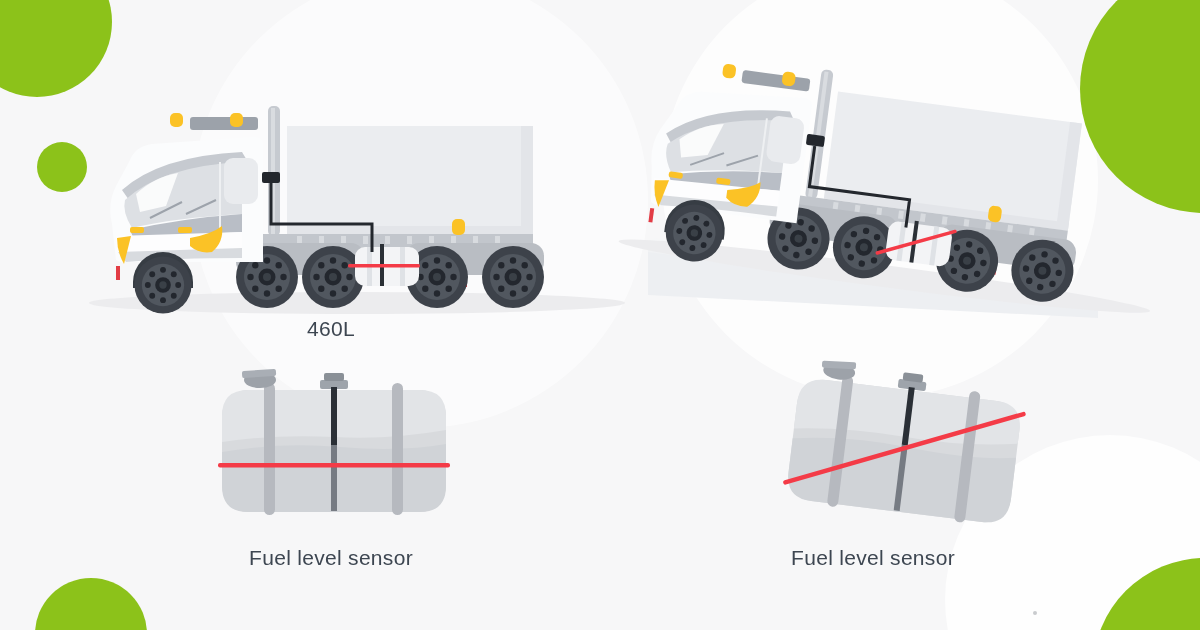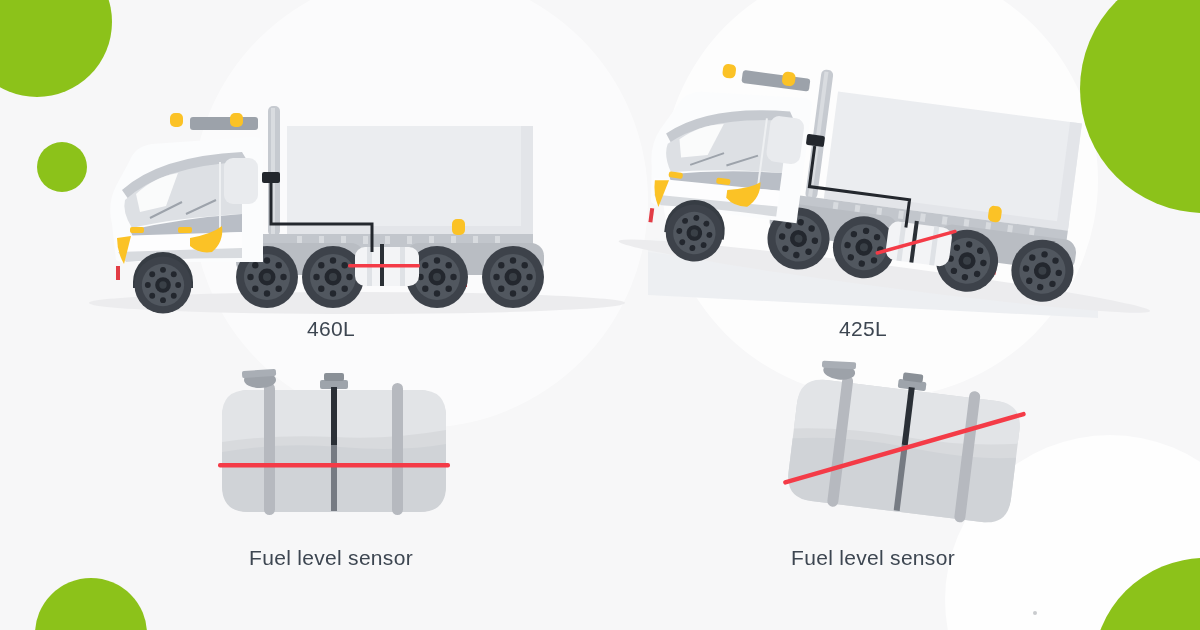--- a/index.html
+++ b/index.html
@@ -164,17 +164,16 @@
       <rect x="4" y="95" width="232" height="4.5" rx="2" fill="#f43b47"></rect>
     </g>
 
     <g transform="translate(784,368) rotate(7 120 83)">
       <use href="#tank" xlink:href="#tank"></use>
       <rect x="-6" y="78" width="252" height="4.5" rx="2" fill="#f43b47" transform="rotate(-23 120 80)"></rect>
     </g>
   </svg>
 
   <div class="label label-460">460L</div>
-  <div class="label label-425">425L</div>
   <div class="label label-sensor-left">Fuel level sensor</div>
   <div class="label label-sensor-right">Fuel level sensor</div>
 
 </div>
 
 </body></html>

